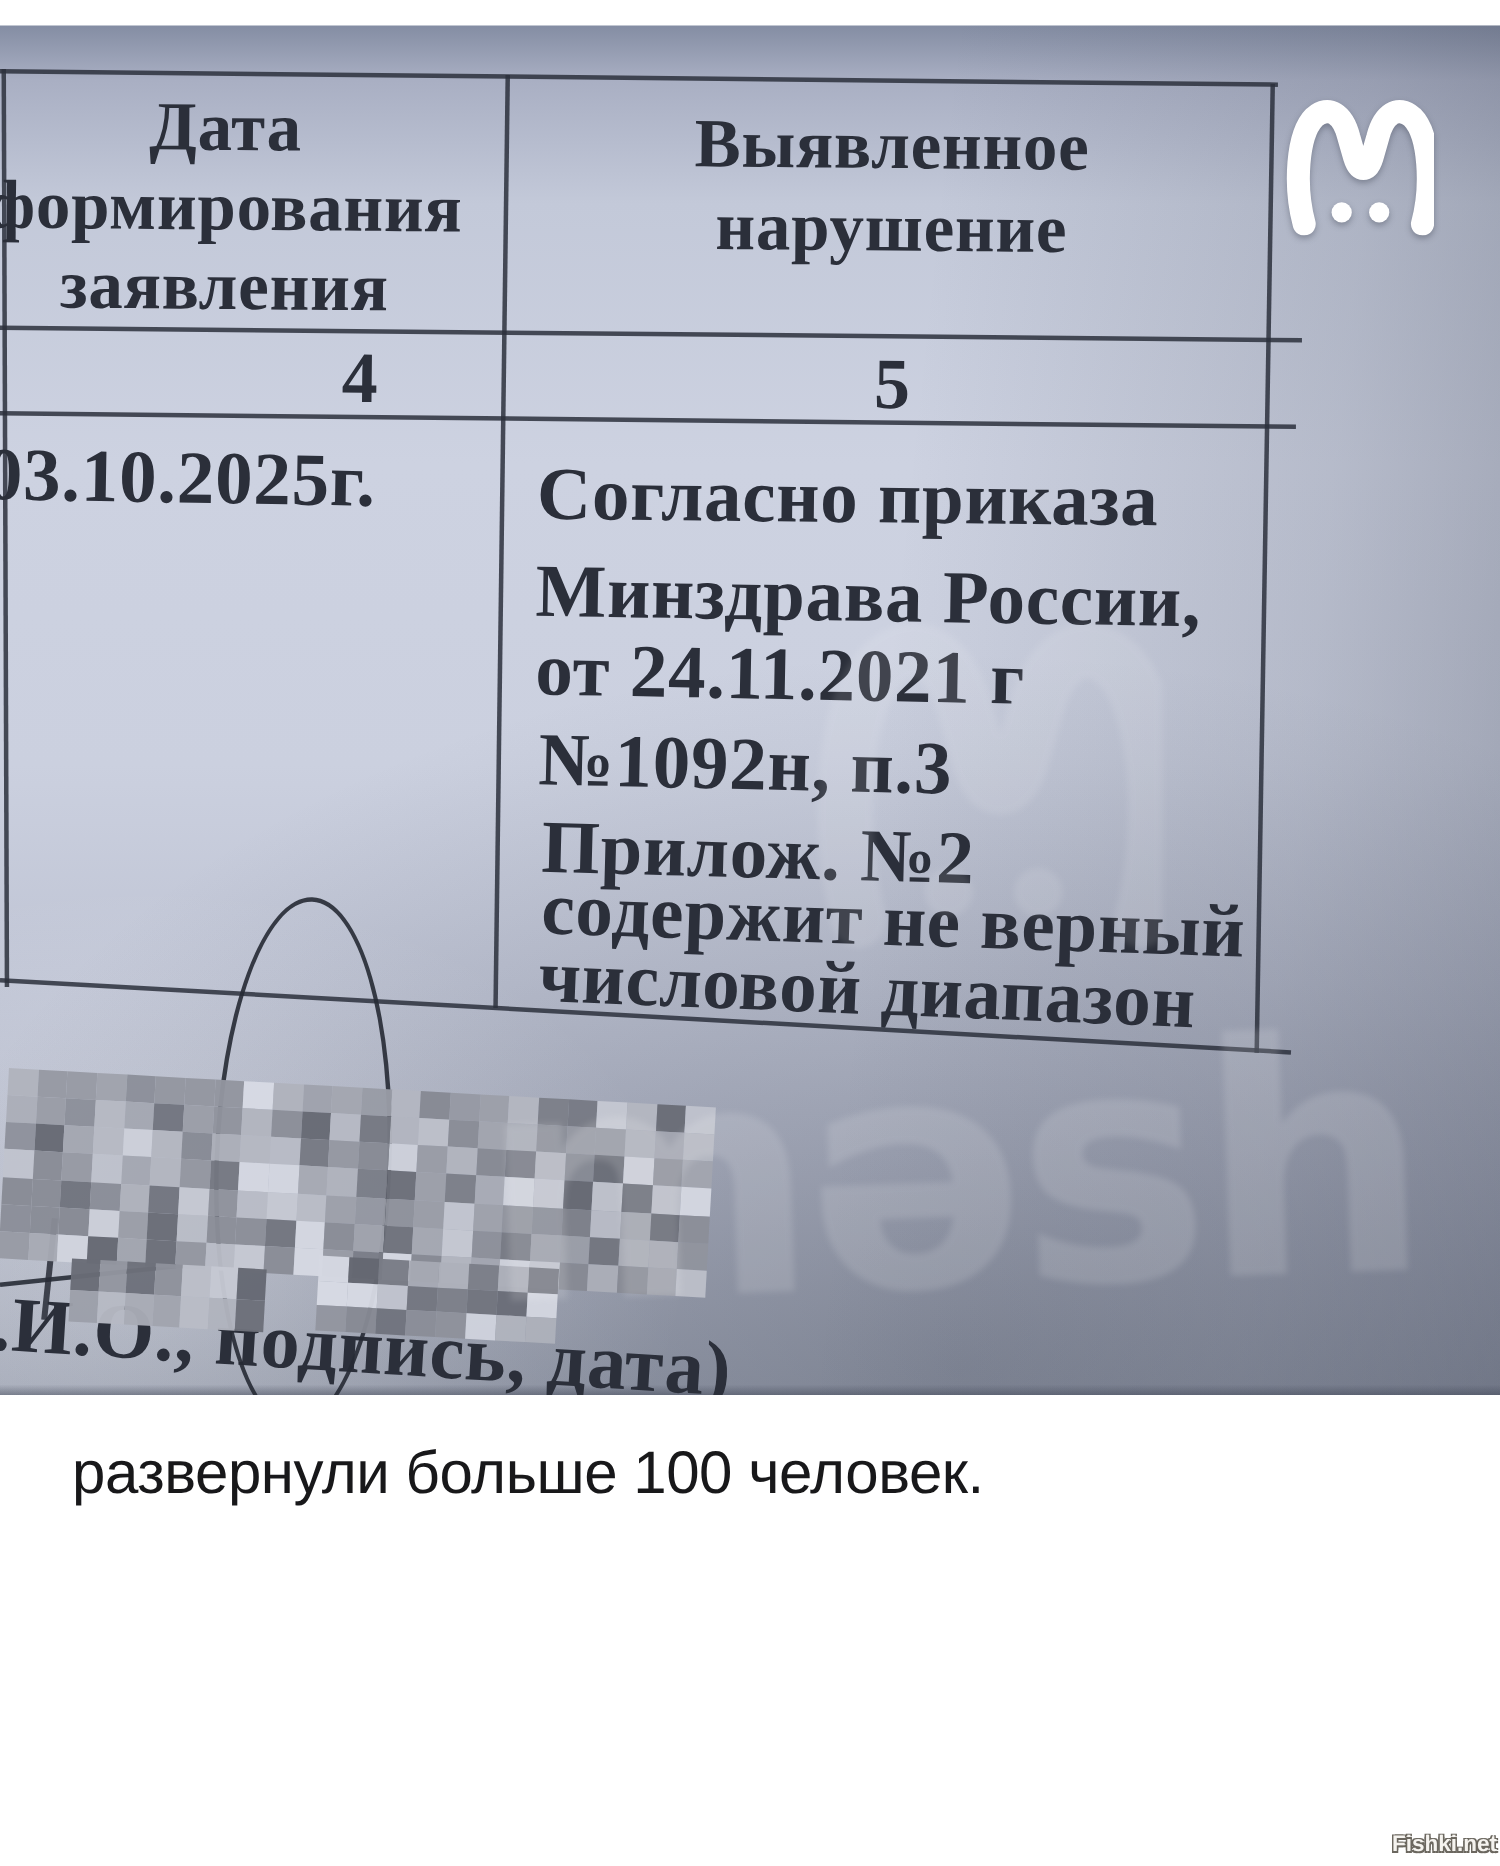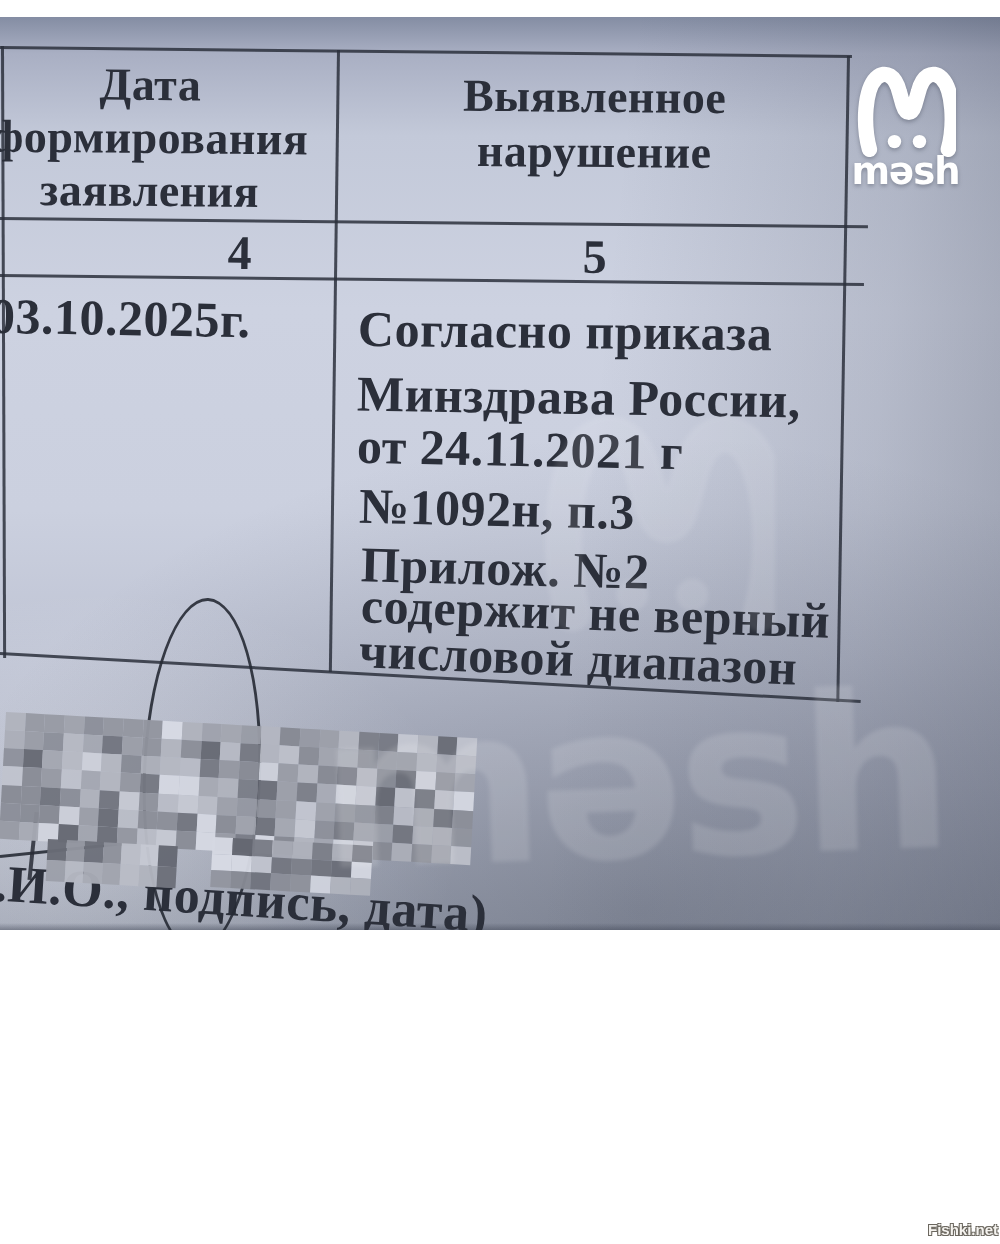--- a/index.html
+++ b/index.html
@@ -315,20 +315,20 @@
       <circle cx="64" cy="88" r="7" fill="#ffffff"></circle>
   </svg>
   <div class="wm wm-word">məsh</div>
 
   <div class="logo">
     <svg viewBox="0 0 100 104">
       <path d="M12 96 C5 70 7 34 19 22 C29 13 39 20 43 36 L47 50 C50 60 56 60 59 50 L63 36 C67 20 77 13 87 22 C99 34 101 70 94 96" fill="none" stroke="#ffffff" stroke-width="16" stroke-linecap="round"></path>
       <circle cx="38" cy="88" r="7" fill="#ffffff"></circle>
         <circle cx="64" cy="88" r="7" fill="#ffffff"></circle>
     </svg>
-    <div class="word">məsh</div>
   </div>
 </div>
 
 <div class="caption">
+  <div>развернули больше 100 человек.</div>
 </div>
 
 <div class="fishki">Fishki.net</div>
 
 </body></html>

